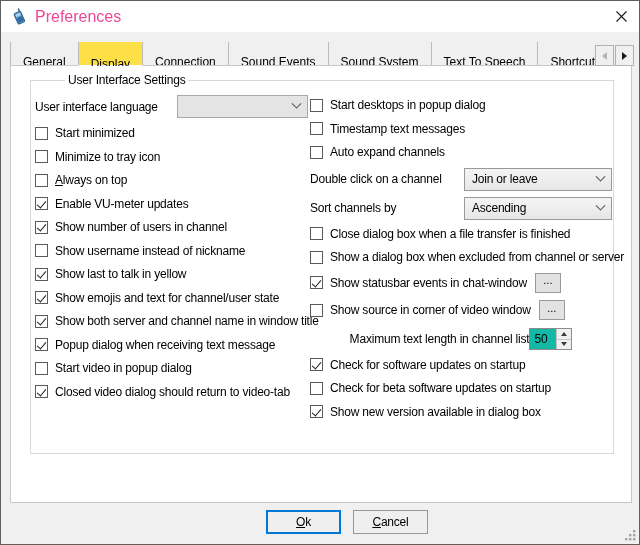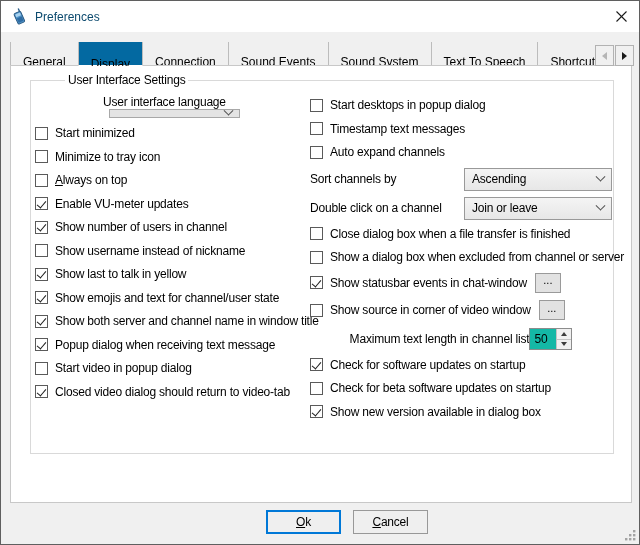--- a/index.html
+++ b/index.html
@@ -10,36 +10,36 @@
     position:relative; width:640px; height:545px;
     background:#f0f0f0; border:1px solid #5f5f5f; overflow:hidden;
   }
 
   
   .titlebar {
     position:absolute; left:0; top:0; width:100%; height:31px;
     background:#ffffff; display:flex; align-items:center; padding-left:9px;
   }
   .title-icon { width:17px; height:17px; margin-right:8px; flex:none; }
-  .title-text { font-size:12px; color:#0c4a6e; }
+  .title-text { font-size:16px; color:#ec4899; }
   .close-btn {
     margin-left:auto; width:36px; height:31px;
     display:flex; align-items:center; justify-content:center; cursor:default;
   }
 
   
   .tabbar { position:absolute; left:9px; top:41px; width:624px; height:24px; }
   .tabs-strip { display:flex; align-items:flex-end; width:585px; height:24px; overflow:hidden; }
   .tab {
     flex:none; white-space:nowrap; height:21px; line-height:19px;
     padding:12px 12px; background:#f0f0f0; border:1px solid #bcbcbc;
     margin-right:-1px; color:#000;
   }
   .tab.selected {
-    background:#0369a1; height:24px; line-height:22px;
+    background:#fde047; height:24px; line-height:22px;
     border-bottom:1px solid #ffffff; position:relative; z-index:3;
   }
   .tab-scroll {
     position:absolute; top:3px; width:19px; height:21px;
     border:1px solid #b2b2b2; background:#f0f0f0;
     display:flex; align-items:center; justify-content:center; z-index:4;
   }
   .tab-scroll.left  { right:20px; }
   .tab-scroll.right { right:0; }
   .tri-left  { width:0; height:0; border-top:4px solid transparent; border-bottom:4px solid transparent; border-right:5px solid #b5b5b5; }
@@ -63,21 +63,21 @@
 
   .col { position:absolute; display:flex; flex-direction:column; }
   .col-left  { left:4px;   top:14px; width:278px; }
   .col-right { left:279px; top:16px; width:302px; }
   .list { display:contents; }
 
   .row { display:flex; align-items:center; }
   .lbl { letter-spacing:-0.2px; white-space:nowrap; }
 
   
-  .language-row { height:23px; margin-bottom:7px;flex-direction:column; }
+  .language-row { height:23px; margin-bottom:7px; }
   .ui-lang-label { flex:none; width:142px; }
 
   
   .cb-row { min-height:16px; margin-bottom:7.5px; align-items:center; cursor:default; }
   .cb {
     width:13px; height:13px; flex:none; background:#fff;
     border:1px solid #5a5a5a; position:relative; margin-right:7px;
   }
   .cb.checked::after {
     content:""; position:absolute; left:3px; top:0.5px; width:4px; height:8px;
@@ -279,31 +279,31 @@
   </label>
 
   <label class="row cb-row">
     <span class="cb"></span>
     <span class="cb-label">Auto expand channels</span>
 
   </label>
 </div>
 
         <div class="row combo-row">
+          <span class="lbl">Double click on a channel</span>
+          <div class="combo wide">
+            <span class="combo-value">Join or leave</span>
+            <span class="chev"></span>
+          </div>
+        </div>
+
+        <div class="row combo-row">
           <span class="lbl">Sort channels by</span>
           <div class="combo wide">
             <span class="combo-value">Ascending</span>
-            <span class="chev"></span>
-          </div>
-        </div>
-
-        <div class="row combo-row">
-          <span class="lbl">Double click on a channel</span>
-          <div class="combo wide">
-            <span class="combo-value">Join or leave</span>
             <span class="chev"></span>
           </div>
         </div>
 
         <div class="list">
   <label class="row cb-row">
     <span class="cb"></span>
     <span class="cb-label">Close dialog box when a file transfer is finished</span>
 
   </label>

